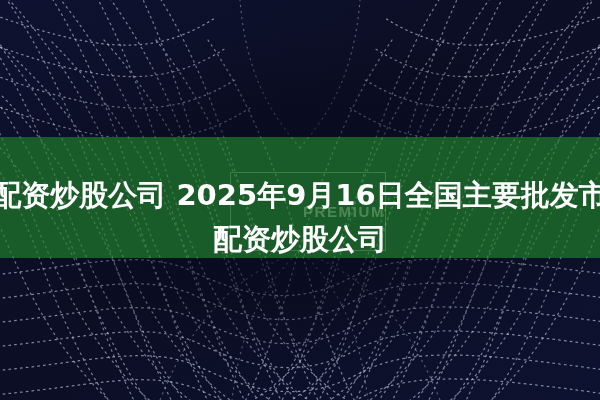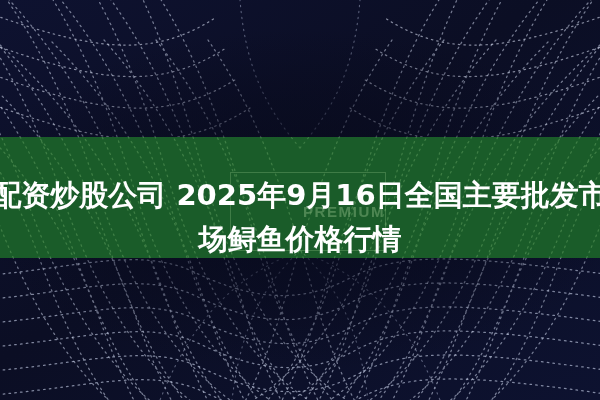--- a/index.html
+++ b/index.html
@@ -185,16 +185,16 @@
       </g>
     </svg>
   </div>
 
   <div id="watermark">
     <span class="wm-line">PREMIUM</span>
   </div>
 
   <div id="headline">
     <div class="headline-line">配资炒股公司 2025年9月16日全国主要批发市</div>
-    <div class="headline-line">场鲟鱼价格行情</div>
+    <div class="headline-line">配资炒股公司</div>
   </div>
 
 </div>
 
 </body></html>

